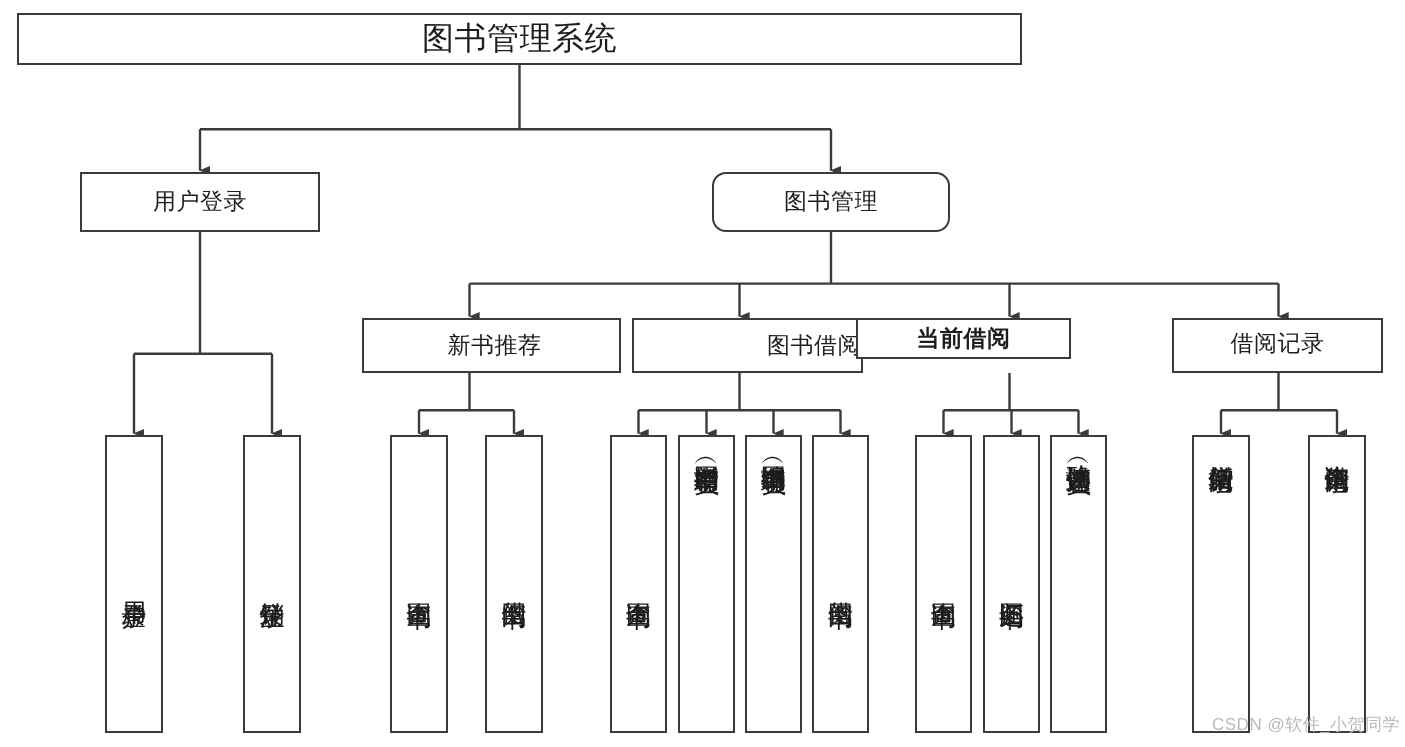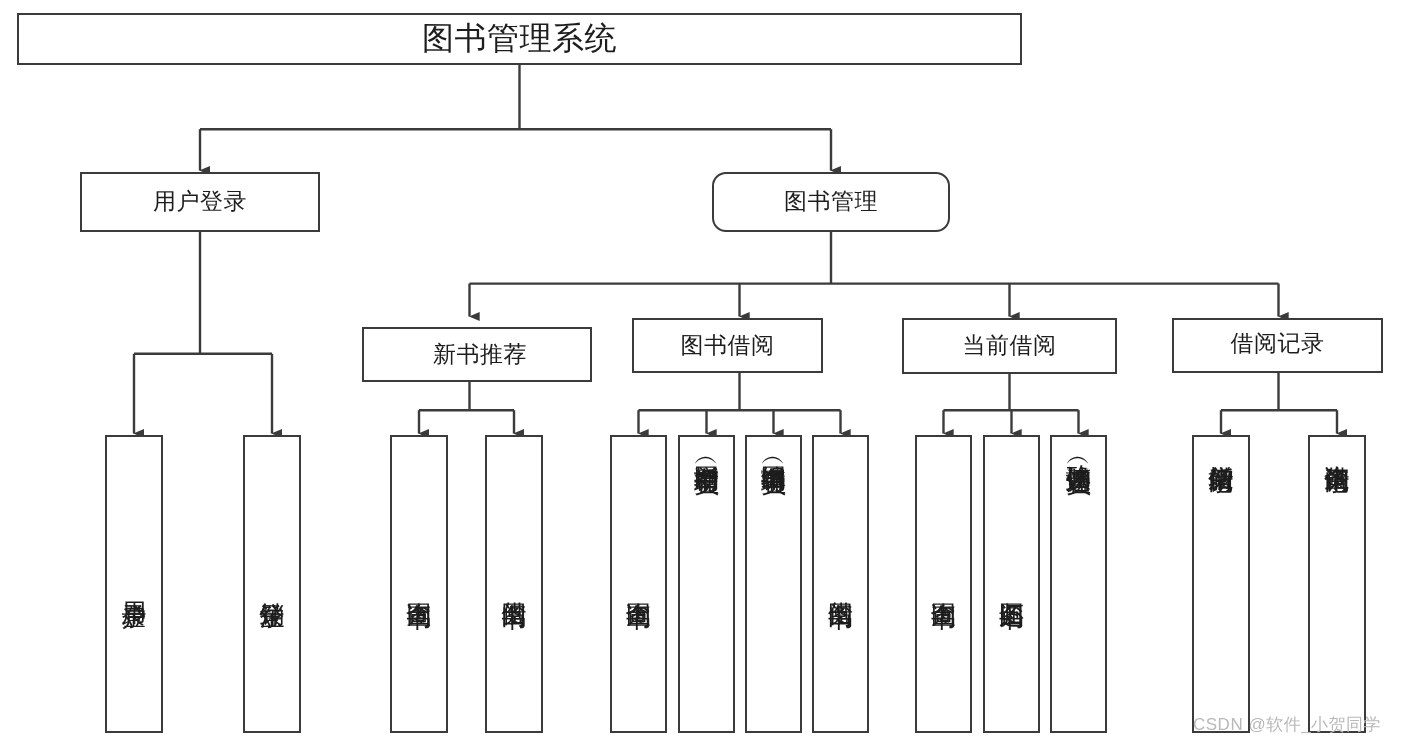--- a/index.html
+++ b/index.html
@@ -64,20 +64,21 @@
     align-items: center;
     padding-top: 0;
   }
   #watermark {
     position: absolute;
     color: #b9b9b9;
     font-size: 17px;
     white-space: nowrap;
     letter-spacing: 0.5px;
     pointer-events: none;
+    padding-left: 19px;
   }
 </style>
 </head>
 <body>
 
 <div id="canvas">
 
   <svg id="wires" viewBox="0 0 1405 747" preserveAspectRatio="none" aria-hidden="true">
     <defs>
       <marker id="arrowhead" markerWidth="9" markerHeight="11" refX="4.5" refY="10.2" orient="auto" markerUnits="userSpaceOnUse">
@@ -124,27 +125,27 @@
   <div id="node-layer">
       <div class="node h root" style="left: 17px; top: 13px; width: 1005px; height: 52px;">
         <span class="lbl">图书管理系统</span>
       </div>
       <div class="node h" style="left: 80px; top: 172px; width: 240px; height: 60px;">
         <span class="lbl">用户登录</span>
       </div>
       <div class="node h" style="left: 712px; top: 172px; width: 238px; height: 60px; border-radius: 14px;">
         <span class="lbl">图书管理</span>
       </div>
-      <div class="node h" style="left: 362px; top: 327px; width: 230px; height: 55px; padding-left: 6px;">
+      <div class="node h" style="left: 362px; top: 318px; width: 259px; height: 55px; padding-left: 6px;">
         <span class="lbl">新书推荐</span>
       </div>
-      <div class="node h" style="left: 632px; top: 318px; width: 191px; height: 55px;">
+      <div class="node h" style="left: 632px; top: 318px; width: 231px; height: 55px; justify-content: flex-end;">
         <span class="lbl">图书借阅</span>
       </div>
-      <div class="node h" style="left: 902px; top: 318px; width: 215px; height: 56px;">
+      <div class="node h" style="left: 856px; top: 318px; width: 215px; height: 41px; font-weight: bold;">
         <span class="lbl">当前借阅</span>
       </div>
       <div class="node h" style="left: 1172px; top: 318px; width: 211px; height: 55px; font-family: Liberation Mono, monospace;">
         <span class="lbl">借阅记录</span>
       </div>
       <div class="node v short" style="left: 105px; top: 435px; width: 58px; height: 298px;">
         <span class="lbl">用户登录</span>
       </div>
       <div class="node v short" style="left: 243px; top: 435px; width: 58px; height: 298px;">
         <span class="lbl">注销登录</span>

